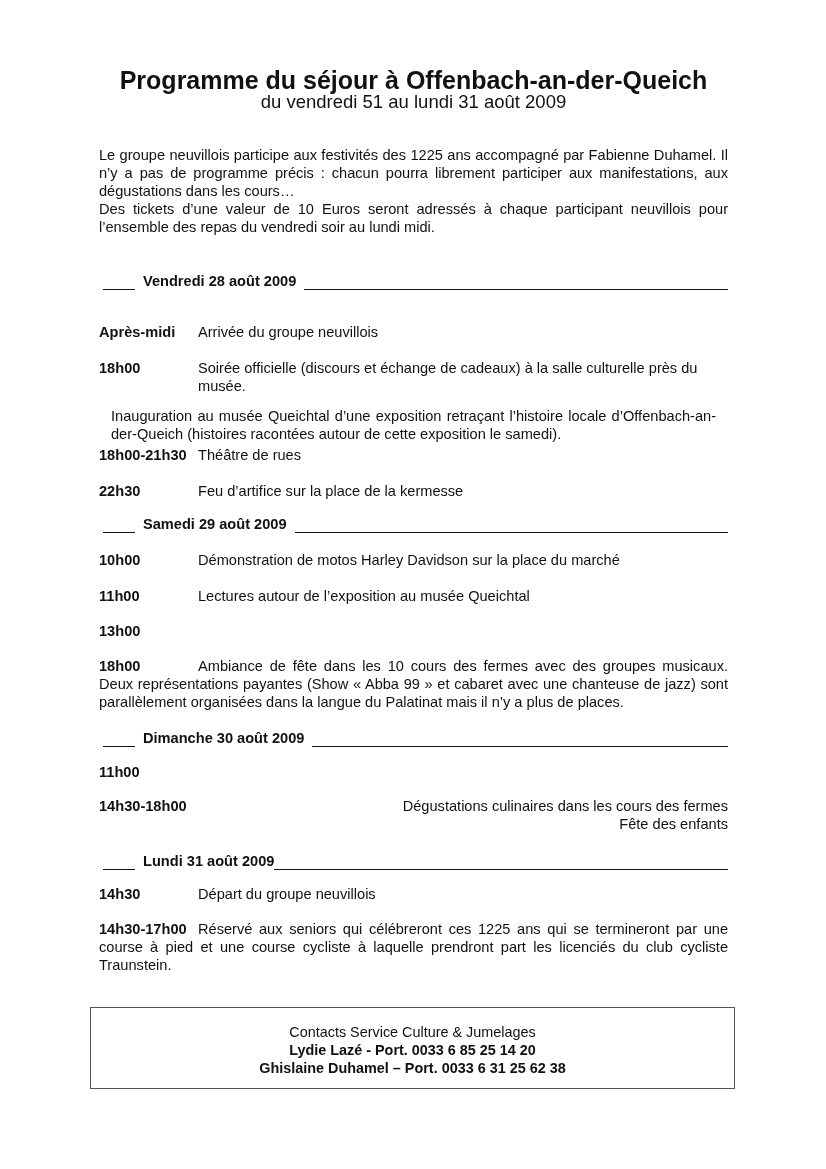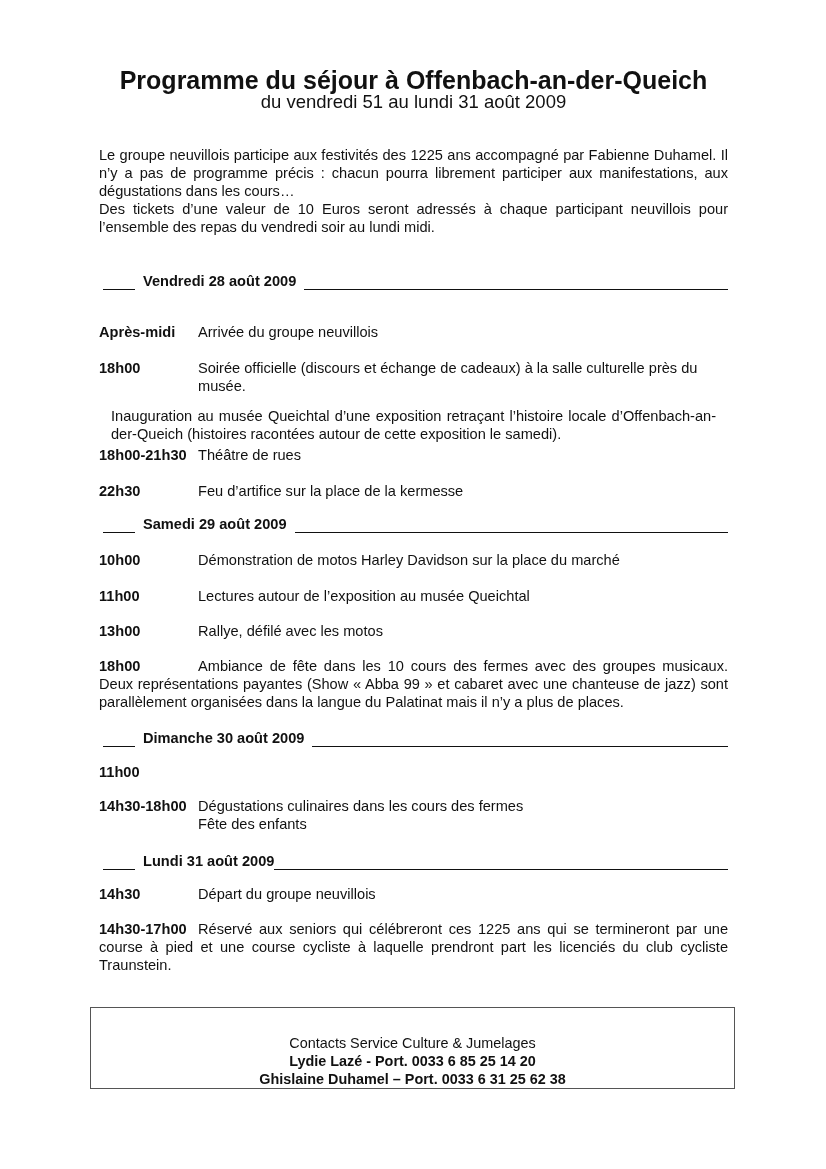--- a/index.html
+++ b/index.html
@@ -26,27 +26,27 @@
       position: absolute; left: 4px; width: 625px; height: 20px;
       display: flex; align-items: flex-end; font-weight: bold; line-height: 18px;
     }
     .day .lead { width: 32px; border-bottom: 1.2px solid #111; height: 14px; margin-right: 8px; }
     .day .label { white-space: nowrap; }
     .day .tail { flex: 1; border-bottom: 1.2px solid #111; height: 14px; margin-left: 8px; }
     .day.tight .tail { margin-left: 0; }
     .entry { position: absolute; left: 0; width: 629px; line-height: 18px; }
     .entry .time { position: absolute; left: 0; top: 0; font-weight: bold; white-space: nowrap; }
     .entry .desc { margin-left: 99px; }
-    .entry .desc p { margin: 0; }
+    .entry .desc p { margin: 0; text-align: right; }
     .entry.wrap .desc { margin-left: 0; text-indent: 99px; text-align: justify; }
     .entry .extra { margin: 12px; text-align: left; }
     .contact-box {
       position: absolute; left: 90px; top: 1007px; width: 645px; height: 82px;
       border: 1.3px solid #555; box-sizing: border-box; text-align: center;
-      padding-top: 26px; line-height: 18px; font-size: 14.4px;
+      padding-top: 15px; line-height: 18px; font-size: 14.4px;
     }
     .contact-box .b { font-weight: bold; }
   </style>
 </head>
 <body>
 
 <div class="page">
   <div class="title">Programme du séjour à Offenbach-an-der-Queich</div>
   <div class="subtitle">du vendredi 51 au lundi 31 août 2009</div>
 
@@ -93,21 +93,20 @@
     <div class="desc">Démonstration de motos Harley Davidson sur la place du marché</div>
   </div>
 
   <div class="entry" style="top:587px">
     <span class="time">11h00</span>
     <div class="desc">Lectures autour de l’exposition au musée Queichtal</div>
   </div>
 
   <div class="entry" style="top:622px">
     <span class="time">13h00</span>
-    <div class="desc">Rallye, défilé avec les motos</div>
   </div>
 
   <div class="entry wrap" style="top:657px">
     <span class="time">18h00</span>
     <div class="desc">Ambiance de fête dans les 10 cours des fermes avec des groupes musicaux. Deux représentations payantes (Show « Abba 99 » et cabaret avec une chanteuse de jazz) sont parallèlement organisées dans la langue du Palatinat mais il n’y a plus de places.</div>
   </div>
 
   <div class="day" style="top:727px">
     <span class="lead"></span>
     <span class="label">Dimanche 30 août 2009</span>

